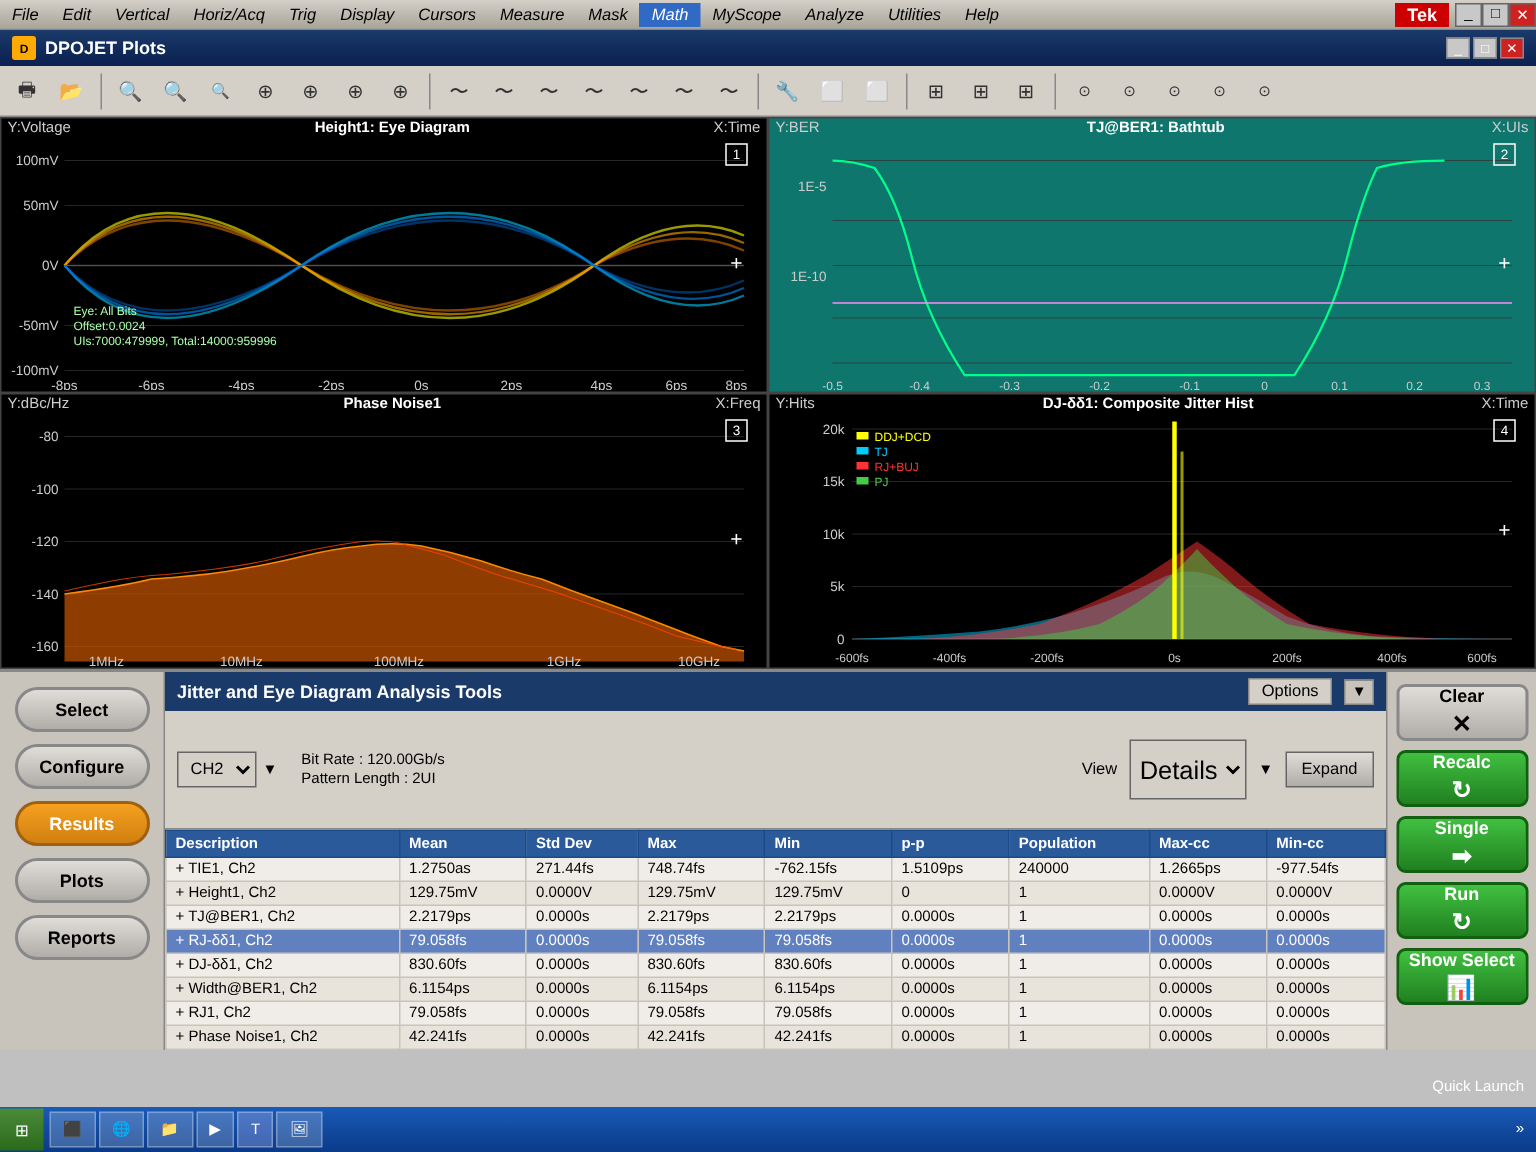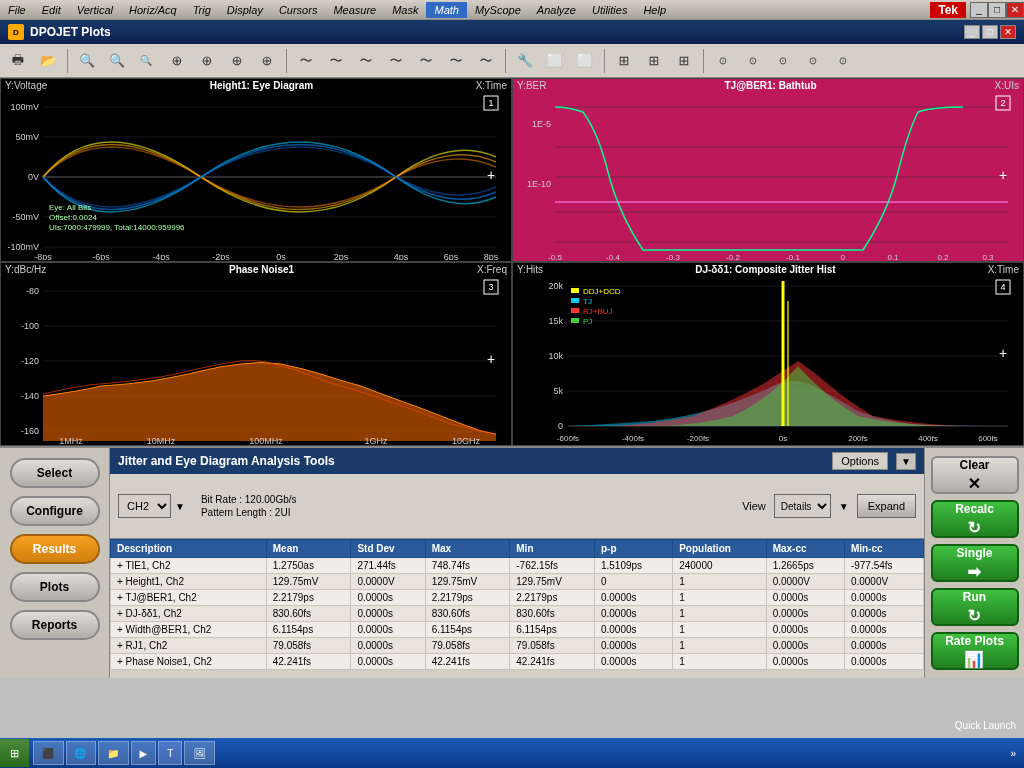--- a/index.html
+++ b/index.html
@@ -45,21 +45,21 @@
       background: #000; height: 368px; flex-shrink: 0;
     }
     .plot-panel { border: 1px solid #444; position: relative; background: #000; overflow: hidden; }
     .plot-header { display: flex; justify-content: space-between; align-items: center; padding: 1px 4px; font-size: 10px; }
     .plot-ylabel { color: #cccccc; }
     .plot-title { color: #ffffff; font-weight: bold; font-size: 10px; }
     .plot-xlabel { color: #cccccc; }
 
     
     .eye-diagram { background: #000; }
-    .bathtub-plot { background: #be185d; }
+    .bathtub-plot { background: #0f766e; }
     .phase-noise-plot { background: #000; }
     .jitter-hist-plot { background: #000; }
 
     
     .bottom-panel {
       background: #d4d0c8; flex: 1; display: flex; border-top: 2px solid #888;
     }
     
     
     .left-sidebar {
@@ -82,21 +82,21 @@
     }
     .content-header-title { color: white; font-size: 12px; font-weight: bold; }
     .options-btn { margin-left: auto; background: #d4d0c8; border: 1px solid #888; padding: 2px 8px; cursor: pointer; font-size: 11px; }
     .options-arrow { background: #c8c4bc; border: 1px solid #888; padding: 2px 4px; cursor: pointer; font-size: 10px; }
 
     
     .controls-row {
       display: flex; align-items: center; background: #d4d0c8; padding: 19px 8px; gap: 8px; border-bottom: 1px solid #888;
     }
     .ch-select { height: 24px; background: #d4d0c8; border: 1px solid #666; font-size: 11px; padding: 0 4px; }
-    .details-select { height: 24px; background: #d4d0c8; border: 1px solid #666; font-size: 10px; padding: 0 2px; }
+    .details-select { height: 40px; background: #d4d0c8; border: 1px solid #666; font-size: 17px; padding: 0 2px; }
     .expand-btn { height: 24px; background: linear-gradient(to bottom, #e0ddd8, #b0ada8); border: 1px solid #666; padding: 0 10px; cursor: pointer; font-size: 11px; }
 
     
     .data-table { width: 100%; border-collapse: collapse; font-size: 10px; }
     .data-table th { background: #2a5a9a; color: white; padding: 3px 6px; text-align: left; border: 1px solid #1a4a8a; font-size: 10px; white-space: nowrap; }
     .data-table td { padding: 2px 6px; border: 1px solid #c8c4bc; white-space: nowrap; font-size: 10px; }
     .data-table tr:nth-child(even) { background: #e8e4dc; }
     .data-table tr:nth-child(odd) { background: #f0ede8; }
     .data-table tr.selected { background: #6080c0 !important; color: white; }
     .data-table tr.selected td { color: white; }
@@ -459,20 +459,31 @@
               <td>+ TJ@BER1, Ch2</td>
               <td>2.2179ps</td>
               <td>0.0000s</td>
               <td>2.2179ps</td>
               <td>2.2179ps</td>
               <td>0.0000s</td>
               <td>1</td>
               <td>0.0000s</td>
               <td>0.0000s</td>
             </tr>
+            <tr class="selected">
+              <td>+ RJ-δδ1, Ch2</td>
+              <td>79.058fs</td>
+              <td>0.0000s</td>
+              <td>79.058fs</td>
+              <td>79.058fs</td>
+              <td>0.0000s</td>
+              <td>1</td>
+              <td>0.0000s</td>
+              <td>0.0000s</td>
+            </tr>
             <tr>
               <td>+ DJ-δδ1, Ch2</td>
               <td>830.60fs</td>
               <td>0.0000s</td>
               <td>830.60fs</td>
               <td>830.60fs</td>
               <td>0.0000s</td>
               <td>1</td>
               <td>0.0000s</td>
               <td>0.0000s</td>
@@ -526,21 +537,21 @@
     </div>
     <div class="action-btn green">
       <span>Single</span>
       <span style="font-size:16px;">➡</span>
     </div>
     <div class="action-btn green">
       <span>Run</span>
       <span style="font-size:16px;">↻</span>
     </div>
     <div class="action-btn green">
-      <span>Rate Plots</span>
+      <span>Show Select</span>
       <span style="font-size:16px;">📊</span>
     </div>
   </div>
 </div>
 
 <div class="taskbar">
   <button class="start-btn">
     <span>⊞</span>
   </button>
   <div class="taskbar-items">

